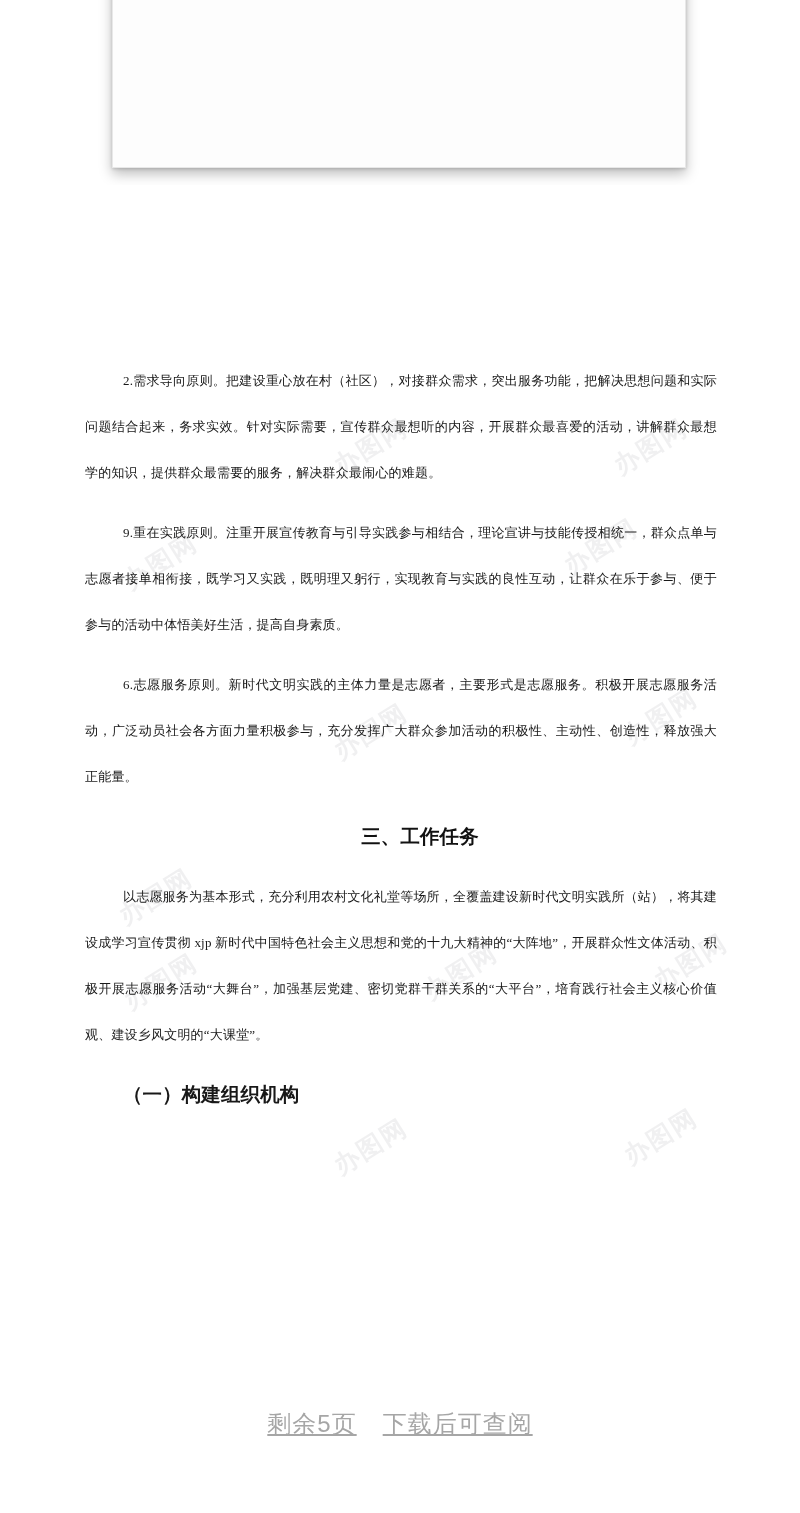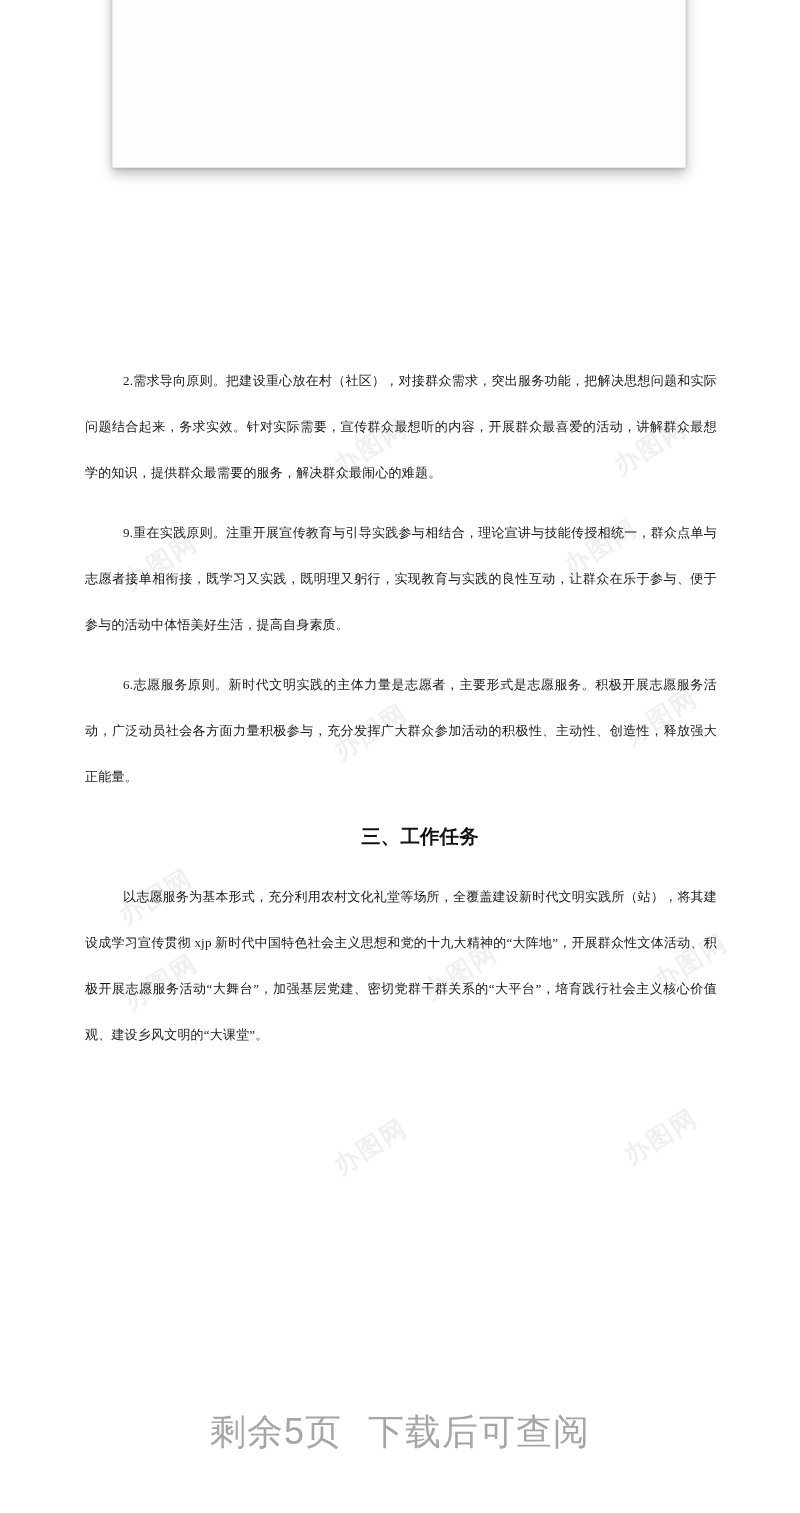--- a/index.html
+++ b/index.html
@@ -90,23 +90,24 @@
   }
 
   
   #footer-note {
     position: absolute;
     left: 0;
     top: 1408px;
     width: 800px;
     text-align: center;
     font-family: "Liberation Sans", "DejaVu Sans", sans-serif;
-    font-size: 36px;
+    font-size: 24px;
     color: #a6a6a6;
     letter-spacing: 1px;
+    text-decoration: underline;
   }
   #footer-note .gap { display: inline-block; width: 26px; }
 </style>
 </head>
 <body>
 
 <div id="top-card-clip">
   <div id="top-card">
     
     
@@ -126,18 +127,19 @@
 <div class="watermark" style="left:650px; top:945px;">办图网</div>
 <div class="watermark" style="left:330px; top:1130px;">办图网</div>
 <div class="watermark" style="left:620px; top:1120px;">办图网</div>
 
 <div id="doc-body">
   <p class="para">2.需求导向原则。把建设重心放在村（社区），对接群众需求，突出服务功能，把解决思想问题和实际问题结合起来，务求实效。针对实际需要，宣传群众最想听的内容，开展群众最喜爱的活动，讲解群众最想学的知识，提供群众最需要的服务，解决群众最闹心的难题。</p>
   <p class="para">9.重在实践原则。注重开展宣传教育与引导实践参与相结合，理论宣讲与技能传授相统一，群众点单与志愿者接单相衔接，既学习又实践，既明理又躬行，实现教育与实践的良性互动，让群众在乐于参与、便于参与的活动中体悟美好生活，提高自身素质。</p>
   <p class="para">6.志愿服务原则。新时代文明实践的主体力量是志愿者，主要形式是志愿服务。积极开展志愿服务活动，广泛动员社会各方面力量积极参与，充分发挥广大群众参加活动的积极性、主动性、创造性，释放强大正能量。</p>
   <h2 class="heading">三、工作任务</h2>
   <p class="para">以志愿服务为基本形式，充分利用农村文化礼堂等场所，全覆盖建设新时代文明实践所（站），将其建设成学习宣传贯彻 xjp 新时代中国特色社会主义思想和党的十九大精神的“大阵地”，开展群众性文体活动、积极开展志愿服务活动“大舞台”，加强基层党建、密切党群干群关系的“大平台”，培育践行社会主义核心价值观、建设乡风文明的“大课堂”。</p>
+  <h3 class="subheading">（一）构建组织机构</h3>
 
 </div>
 
 <div id="footer-note">
   <span>剩余5页</span><span class="gap"></span><span>下载后可查阅</span>
 </div>
 
 </body></html>

